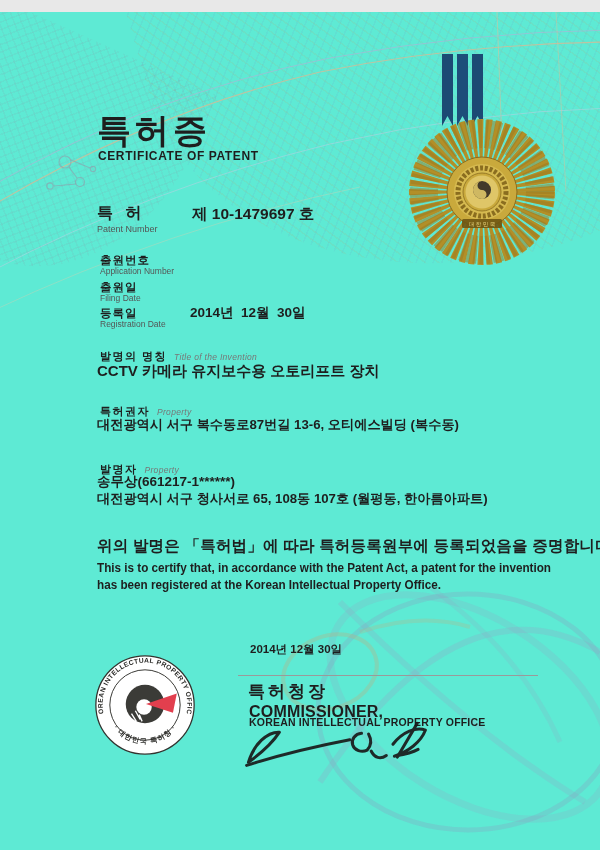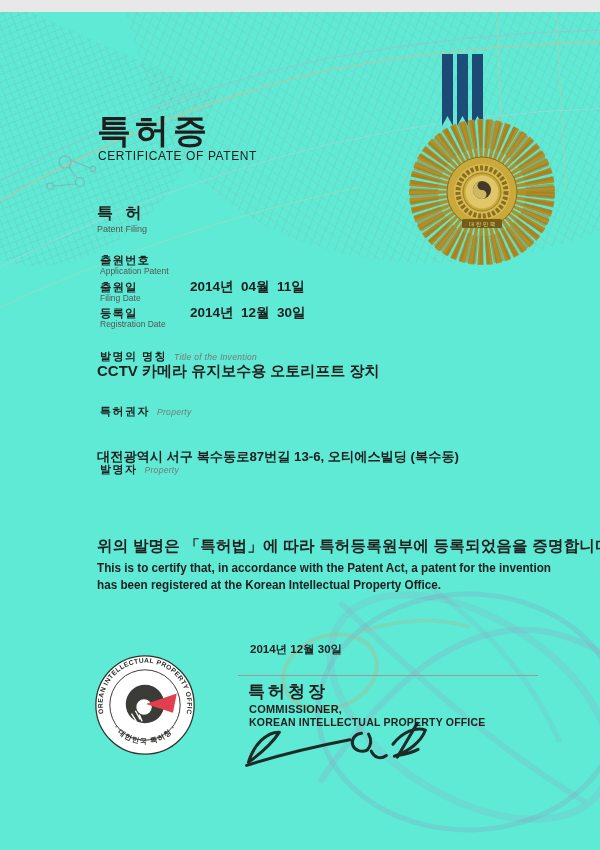--- a/index.html
+++ b/index.html
@@ -20,21 +20,21 @@
   .lattice-tr{left:150px;top:-170px;width:640px;height:420px;transform:rotate(-16deg);
     border-radius:0 0 45% 55%/0 0 200px 260px;}
   .lattice-tl{left:-80px;top:20px;width:260px;height:240px;transform:rotate(24deg);
     border-radius:0 0 55% 45%/0 0 180px 140px;
     background:
       repeating-linear-gradient(45deg, rgba(140,140,160,0.10) 0 1.5px, transparent 1.5px 7px),
       repeating-linear-gradient(-45deg, rgba(140,140,160,0.10) 0 1.5px, transparent 1.5px 7px);}
   .bgsvg{position:absolute;left:0;top:0;pointer-events:none;}
   
   .title-kr{left:97px;top:96px;font-size:34px;font-weight:bold;letter-spacing:4px;}
-  .title-en{left:98px;top:137px;font-size:12px;font-weight:normal;letter-spacing:.6px;}
+  .title-en{left:98px;top:137px;font-size:12px;font-weight:bold;letter-spacing:.6px;}
   
   .pat-lbl{left:97px;top:191px;font-size:16px;font-weight:bold;letter-spacing:4px;}
   .pat-en{left:97px;top:212px;font-size:9px;color:#555;}
   .pat-val{left:192px;top:192px;font-size:15.5px;font-weight:bold;white-space:pre;}
   
   .f-lbl{font-size:11.5px;font-weight:bold;letter-spacing:1px;}
   .f-en{font-size:8.5px;color:#555;}
   .f-val{left:190px;font-size:13.5px;font-weight:bold;white-space:pre;}
   
   .sec-lbl{font-size:11px;font-weight:bold;letter-spacing:1.5px;}
@@ -42,21 +42,21 @@
   .inv-val{left:97px;top:350px;font-size:15px;font-weight:bold;}
   .name-line{font-size:13.5px;font-weight:bold;}
   .addr-line{font-size:13.2px;font-weight:bold;}
   
   .st-kr{left:97px;top:524px;font-size:15.5px;font-weight:bold;letter-spacing:.2px;white-space:nowrap;}
   .st-en{left:97px;font-size:13px;font-weight:bold;white-space:nowrap;transform:scaleX(.9);transform-origin:left top;}
   
   .iss-date{left:250px;top:630px;font-size:11.5px;font-weight:bold;}
   .iss-rule{left:238px;top:663px;width:300px;height:1px;background:#9a9a9a;}
   .iss-kr{left:248px;top:668px;font-size:17px;font-weight:bold;letter-spacing:3px;}
-  .iss-en1{left:249px;top:691px;font-size:11px;font-weight:bold;letter-spacing:.2px;}
+  .iss-en1{left:249px;top:691px;font-size:16px;font-weight:bold;letter-spacing:.2px;}
   .iss-en2{left:249px;top:704px;font-size:10.5px;font-weight:bold;letter-spacing:.2px;}
 </style>
 </head>
 <body>
 
 <div class="page">
 
   <div class="lattice lattice-tr"></div>
   <div class="lattice lattice-tl"></div>
 
@@ -110,46 +110,48 @@
       </g>
       <rect x="62" y="169" width="40" height="9" rx="1.5" fill="#6e5512" opacity=".9"></rect>
       <text x="82" y="176" font-size="5.5" fill="#e9d77f" text-anchor="middle">대 한 민 국</text>
     </g>
   </svg>
 
   <div class="abs title-kr">특허증</div>
   <div class="abs title-en">CERTIFICATE OF PATENT</div>
 
   <div class="abs pat-lbl">특 허</div>
-  <div class="abs pat-en">Patent Filing</div>
+  <div class="abs pat-en">Patent Number</div>
+  <div class="abs pat-val">제 10-1479697 호</div>
 
   <div class="abs f-lbl" style="left:100px;top:241px;">출원번호</div>
-  <div class="abs f-en" style="left:100px;top:254px;">Application Patent</div>
+  <div class="abs f-en" style="left:100px;top:254px;">Application Number</div>
 
   <div class="abs f-lbl" style="left:100px;top:268px;">출원일</div>
   <div class="abs f-en" style="left:100px;top:281px;">Filing Date</div>
-  <div class="abs f-val" style="top:266px;">2014년  04월  11일</div>
 
   <div class="abs f-lbl" style="left:100px;top:294px;">등록일</div>
   <div class="abs f-en" style="left:100px;top:307px;">Registration Date</div>
   <div class="abs f-val" style="top:292px;">2014년  12월  30일</div>
 
   <div class="abs inv-val">CCTV 카메라 유지보수용 오토리프트 장치</div>
   <div class="abs" style="left:100px;top:334px;">
     <span class="sec-lbl">발명의 명칭</span><span class="sec-en">Title of the Invention</span>
   </div>
 
   <div class="abs" style="left:100px;top:389px;">
     <span class="sec-lbl">특허권자</span><span class="sec-en">Property</span>
   </div>
-  <div class="abs addr-line" style="left:97px;top:436px;">대전광역시 서구 복수동로87번길 13-6, 오티에스빌딩 (복수동)</div>
+  <div class="abs addr-line" style="left:97px;top:404px;">대전광역시 서구 복수동로87번길 13-6, 오티에스빌딩 (복수동)</div>
 
   <div class="abs" style="left:100px;top:447px;">
     <span class="sec-lbl">발명자</span><span class="sec-en">Property</span>
   </div>
+  <div class="abs name-line" style="left:97px;top:461px;">송무상(661217-1******)</div>
+  <div class="abs addr-line" style="left:97px;top:478px;">대전광역시 서구 청사서로 65, 108동 107호 (월평동, 한아름아파트)</div>
 
   <div class="abs st-kr">위의 발명은 「특허법」에 따라 특허등록원부에 등록되었음을 증명합니다.</div>
   <div class="abs st-en" style="top:548px;">This is to certify that, in accordance with the Patent Act, a patent for the invention</div>
   <div class="abs st-en" style="top:565px;">has been registered at the Korean Intellectual Property Office.</div>
 
   <div class="abs iss-date">2014년 12월 30일</div>
   <div class="abs iss-rule"></div>
   <div class="abs iss-kr">특허청장</div>
   <div class="abs iss-en1">COMMISSIONER,</div>
   <div class="abs iss-en2">KOREAN INTELLECTUAL PROPERTY OFFICE</div>

